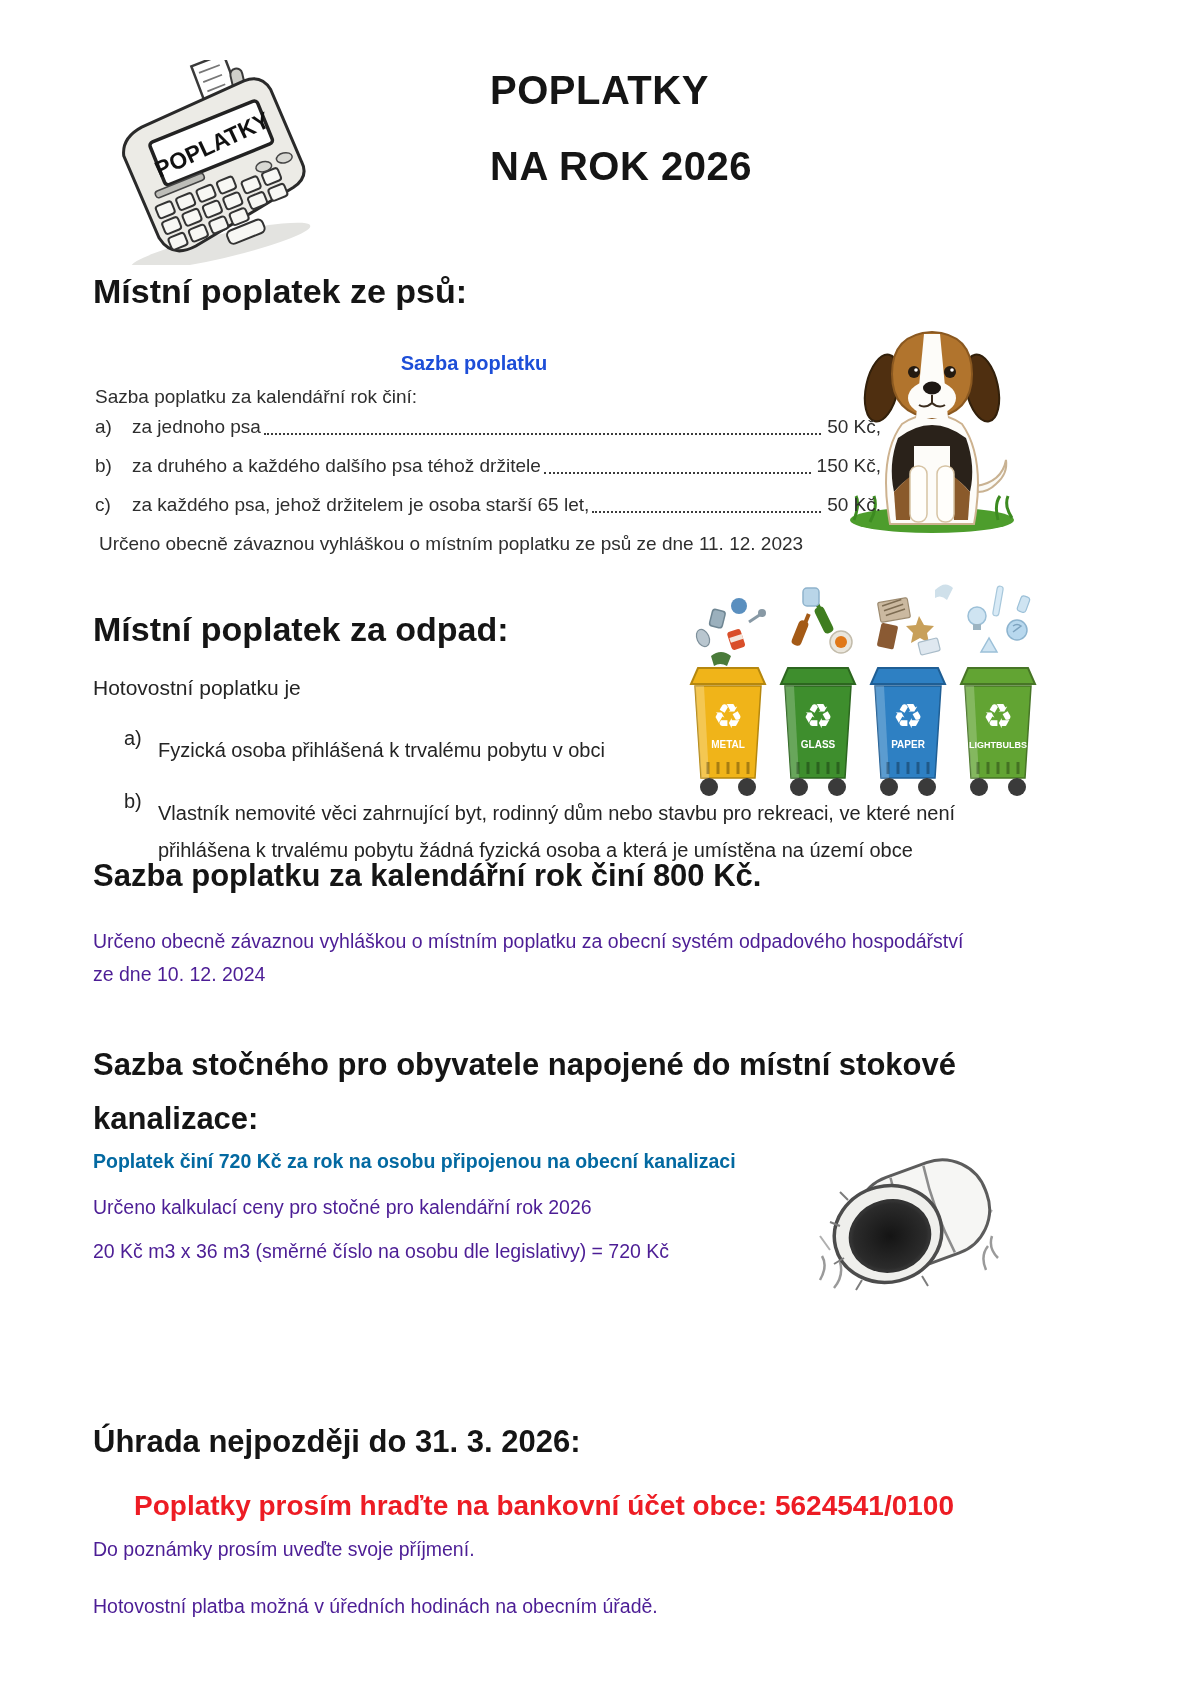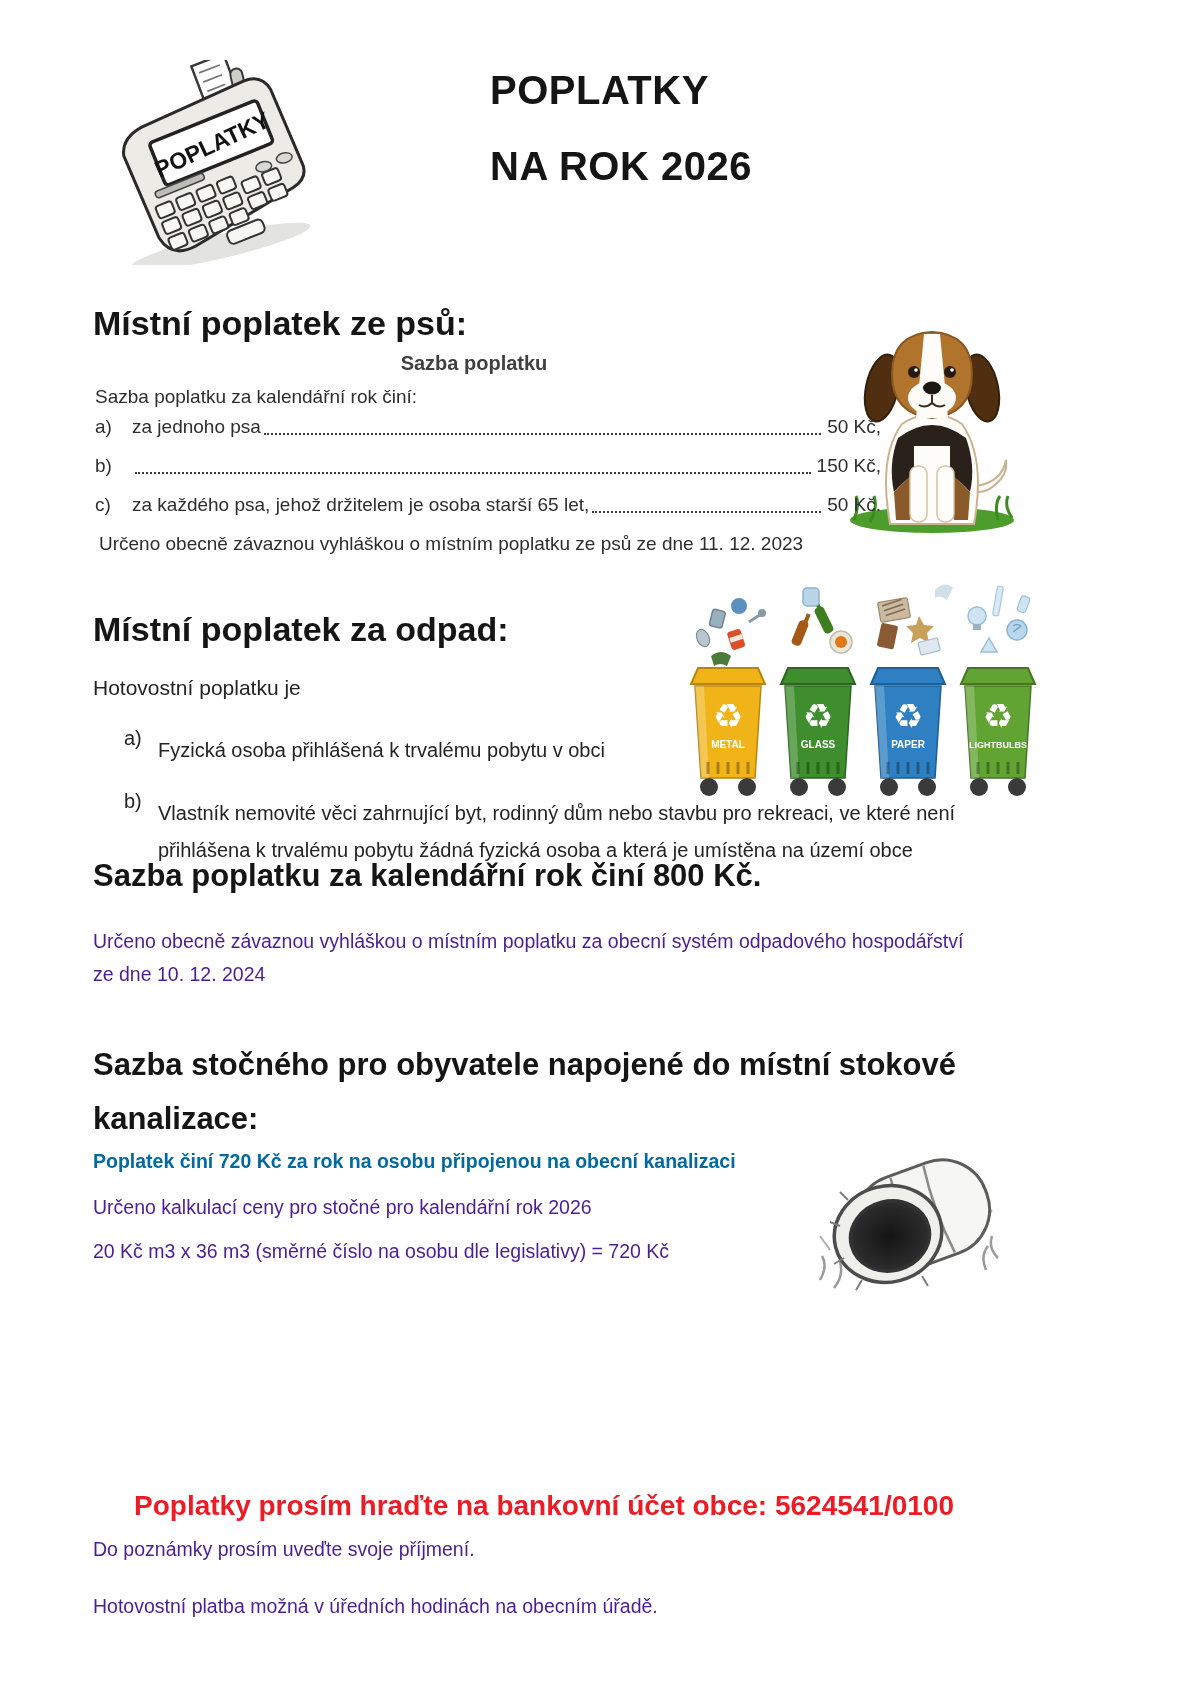--- a/index.html
+++ b/index.html
@@ -8,21 +8,21 @@
     width:1190px;height:1684px;
     background:#ffffff;
     font-family:"Liberation Sans", sans-serif;
     color:#111;
     overflow:hidden;
   }
   .abs{position:absolute;}
   .title-block{left:490px;top:52px;font-size:40px;font-weight:bold;line-height:76px;letter-spacing:.5px;color:#151515;}
   .h1{font-size:34px;font-weight:bold;color:#151515;}
   .h2{font-size:31px;font-weight:bold;color:#151515;}
-  .subhead{left:93px;top:352px;width:762px;text-align:center;font-size:20px;font-weight:bold;color:#404040;}
+  .subhead{left:93px;top:352px;width:762px;text-align:center;font-size:20px;font-weight:bold;color:#1d4ed8;}
   .body-sm{font-size:19px;color:#2e2e2e;}
   .body-md{font-size:20px;color:#242424;}
   .fee-rows{left:95px;top:416px;width:786px;}
   .fee-row{display:flex;width:786px;margin-bottom:17px;font-size:19px;line-height:22px;color:#2e2e2e;}
   .fee-marker{flex:0 0 37px;}
   .fee-text{flex:0 0 auto;white-space:nowrap;text-align:center;}
   .fee-dots{flex:1 1 auto;align-self:flex-end;height:5px;border-bottom:2.5px dotted #3b3b3b;margin:0 6px 3px 3px;}
   .fee-price{flex:0 0 auto;white-space:nowrap;}
   .list-row{display:flex;}
   .list-marker{flex:0 0 34px;}
@@ -77,21 +77,21 @@
       <ellipse cx="168" cy="120" rx="8" ry="5" fill="#d9d9d4" stroke="#444" stroke-width="1.5"></ellipse>
       <ellipse cx="190" cy="116" rx="8" ry="5" fill="#d9d9d4" stroke="#444" stroke-width="1.5"></ellipse>
     </g>
   </svg>
 
   <div class="abs title-block">
     <div>POPLATKY</div>
     <div>NA ROK 2026</div>
   </div>
 
-  <div class="abs h1" style="left:93px;top:304px">Místní poplatek ze psů:</div>
+  <div class="abs h1" style="left:93px;top:272px">Místní poplatek ze psů:</div>
 
   <svg class="abs" style="left:848px;top:296px" width="170" height="240" viewBox="0 0 170 240">
     <ellipse cx="84" cy="224" rx="82" ry="13" fill="#4d9d2c"></ellipse>
     <path d="M6 224 q6 -16 2 -24 M22 226 q8 -14 4 -26 M150 224 q-4 -16 2 -24 M164 222 q-8 -12 -4 -22" stroke="#3c8a20" stroke-width="3" fill="none"></path>
 
     <path d="M128 190 q26 -4 30 -26 q2 14 -10 24 q-8 8 -18 8 z" fill="#fbfaf6" stroke="#c9b292" stroke-width="2"></path>
 
     <path d="M42 228 Q30 160 54 128 Q84 108 114 128 Q138 162 126 228 Z" fill="#fdfcf9" stroke="#cdb28f" stroke-width="2"></path>
 
     <path d="M50 142 Q84 116 118 142 Q128 170 122 196 Q106 176 84 176 Q62 176 46 196 Q40 168 50 142 Z" fill="#2a221a"></path>
@@ -125,20 +125,21 @@
 
   <div class="abs fee-rows">
     <div class="fee-row">
       <span class="fee-marker">a)</span>
       <span class="fee-text">za jednoho psa</span>
       <span class="fee-dots"></span>
       <span class="fee-price">50 Kč,</span>
     </div>
     <div class="fee-row">
       <span class="fee-marker">b)</span>
+      <span class="fee-text">za druhého a každého dalšího psa téhož držitele</span>
       <span class="fee-dots"></span>
       <span class="fee-price">150 Kč,</span>
     </div>
     <div class="fee-row">
       <span class="fee-marker">c)</span>
       <span class="fee-text">za každého psa, jehož držitelem je osoba starší 65 let,</span>
       <span class="fee-dots"></span>
       <span class="fee-price">50 Kč.</span>
     </div>
   </div>
@@ -268,20 +269,21 @@
       <path d="M95 40 q-6 46 0 92 M130 40 q-6 46 0 92" stroke="#8c8c8c" stroke-width="2.5" fill="none"></path>
       <path d="M60 50 q-8 36 0 72" stroke="#aeaeae" stroke-width="2" fill="none"></path>
     </g>
 
     <ellipse cx="78" cy="104" rx="54" ry="48" transform="rotate(-14 78 104)" fill="#efefec" stroke="#4c4c4c" stroke-width="3.5"></ellipse>
     <ellipse cx="80" cy="106" rx="40" ry="35" transform="rotate(-14 80 106)" fill="url(#holeGrad)" stroke="#333" stroke-width="3"></ellipse>
 
     <path d="M38 70 l-8 -8 M30 96 l-10 -4 M34 128 l-10 6 M52 150 l-6 10 M112 146 l6 10" stroke="#7d7d7d" stroke-width="2" fill="none"></path>
   </svg>
 
+  <div class="abs h2" style="left:93px;top:1424px">Úhrada nejpozději do 31. 3. 2026:</div>
 
   <div class="abs red-line" style="left:93px;top:1490px">Poplatky prosím hraďte na bankovní účet obce: 5624541/0100</div>
 
   <div class="abs note-19" style="left:93px;top:1538px">Do poznámky prosím uveďte svoje příjmení.</div>
 
   <div class="abs note-19" style="left:93px;top:1595px">Hotovostní platba možná v úředních hodinách na obecním úřadě.</div>
 
 </div>
 
 </body></html>

